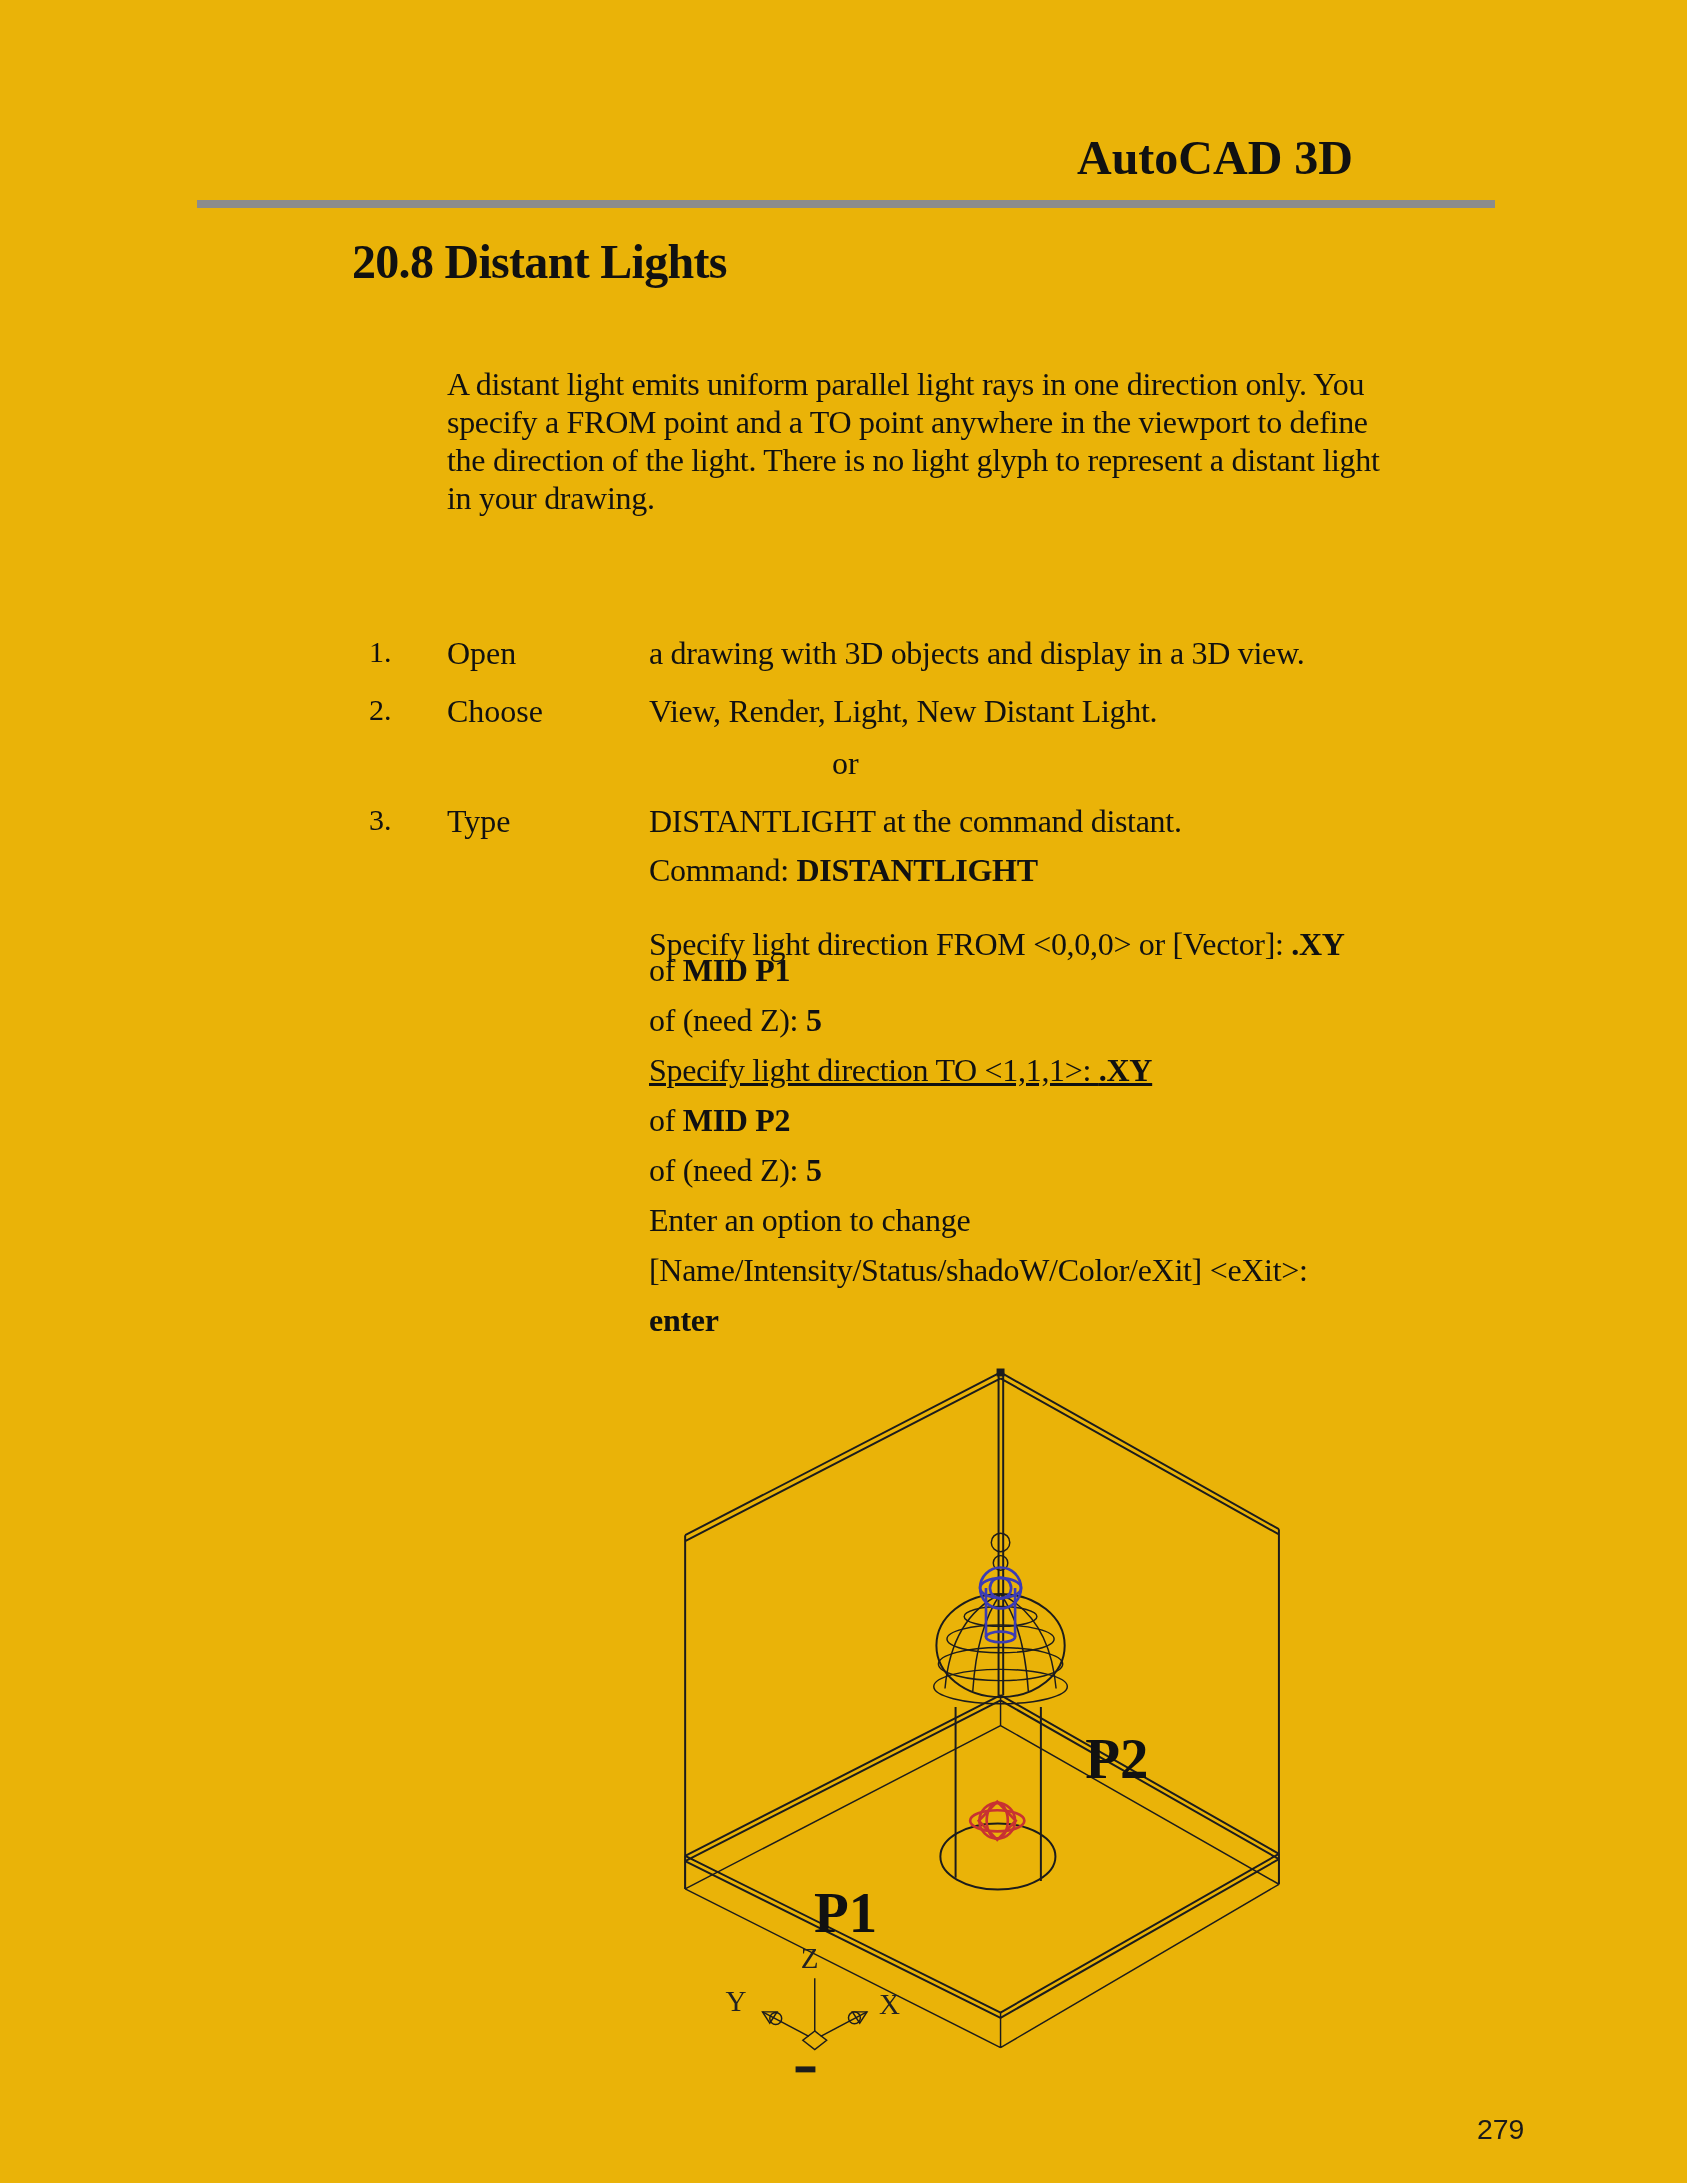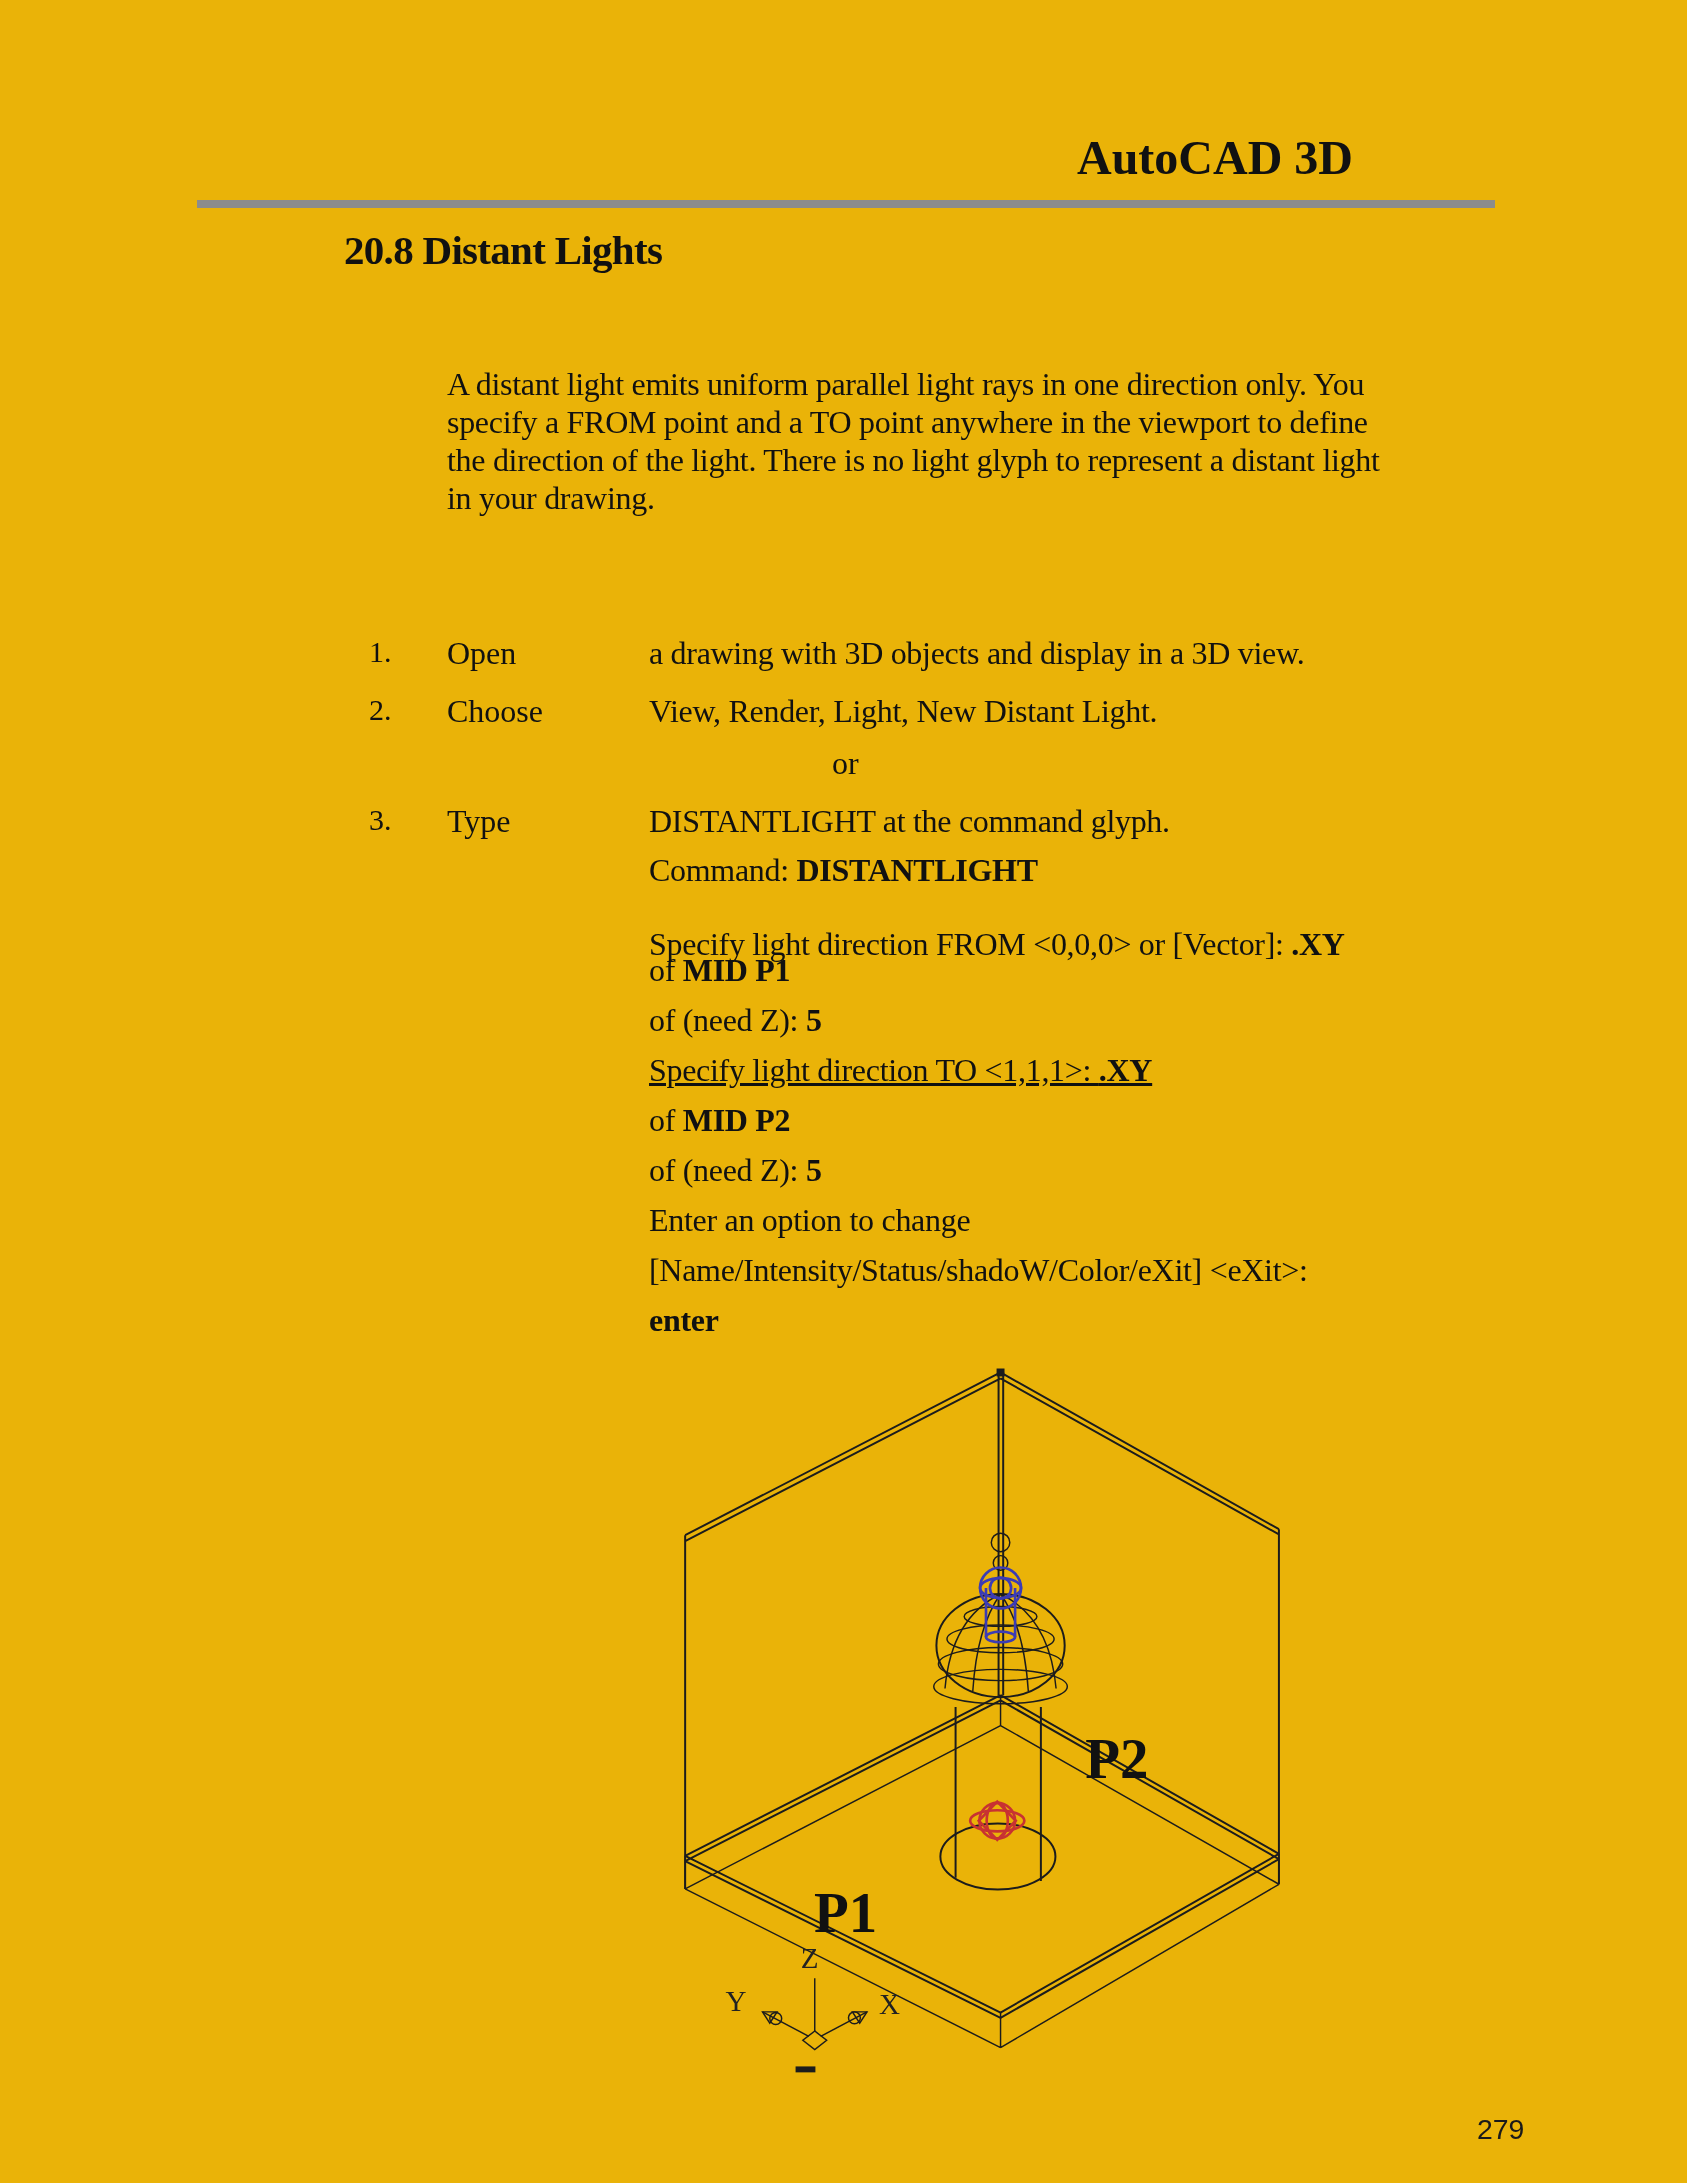--- a/index.html
+++ b/index.html
@@ -9,22 +9,22 @@
   }
   .header-line{
     position:absolute;top:130px;left:0;width:1353px;text-align:right;
     font-size:48px;font-weight:bold;letter-spacing:0;
   }
   .header-rule{
     position:absolute;left:197px;top:200px;width:1298px;height:8px;
     background:var(--rule,#8c8c8c);
   }
   .section-title{
-    position:absolute;left:336px;top:218px;margin:8px;
-    font-size:41px;font-weight:bold;letter-spacing:-0.7px;white-space:nowrap;
+    position:absolute;left:336px;top:218px;margin:16px;
+    font-size:48px;font-weight:bold;letter-spacing:-0.7px;white-space:nowrap;
   }
   .intro{
     position:absolute;left:437px;top:365px;font-size:32px;line-height:38px;
     letter-spacing:-0.3px;
   }
   .intro .line{white-space:nowrap;margin-left:10px;}
   .step-row{position:absolute;left:0;width:1687px;height:48px;font-size:32px;}
   .step-num{position:absolute;left:369px;font-size:30px;}
   .step-verb{position:absolute;left:447px;}
   .step-text{position:absolute;left:649px;white-space:nowrap;letter-spacing:-0.3px;}
@@ -74,21 +74,21 @@
         <span class="step-text">a drawing with 3D objects and display in a 3D view.</span>
       </div>
       <div class="step-row" style="top: 693px;">
         <span class="step-num">2.</span>
         <span class="step-verb">Choose</span>
         <span class="step-text">View, Render, Light, New Distant Light.</span>
       </div>
       <div class="step-row" style="top: 803px;">
         <span class="step-num">3.</span>
         <span class="step-verb">Type</span>
-        <span class="step-text">DISTANTLIGHT at the command glyph.</span>
+        <span class="step-text">DISTANTLIGHT at the command distant.</span>
       </div>
     </div>
 
   <div class="or-sep">or</div>
 
   <div id="cmds">
       <div class="cmd-line" style="top: 852px;"><span>Command: </span><span class="b">DISTANTLIGHT</span></div>
       <div class="cmd-line" style="top: 926px;"><span>Specify light direction FROM &lt;0,0,0&gt; or [Vector]: </span><span class="b">.XY</span></div>
       <div class="cmd-line" style="top: 952px;"><span>of </span><span class="b">MID P1</span></div>
       <div class="cmd-line" style="top: 1002px;"><span>of (need Z): </span><span class="b">5</span></div>

